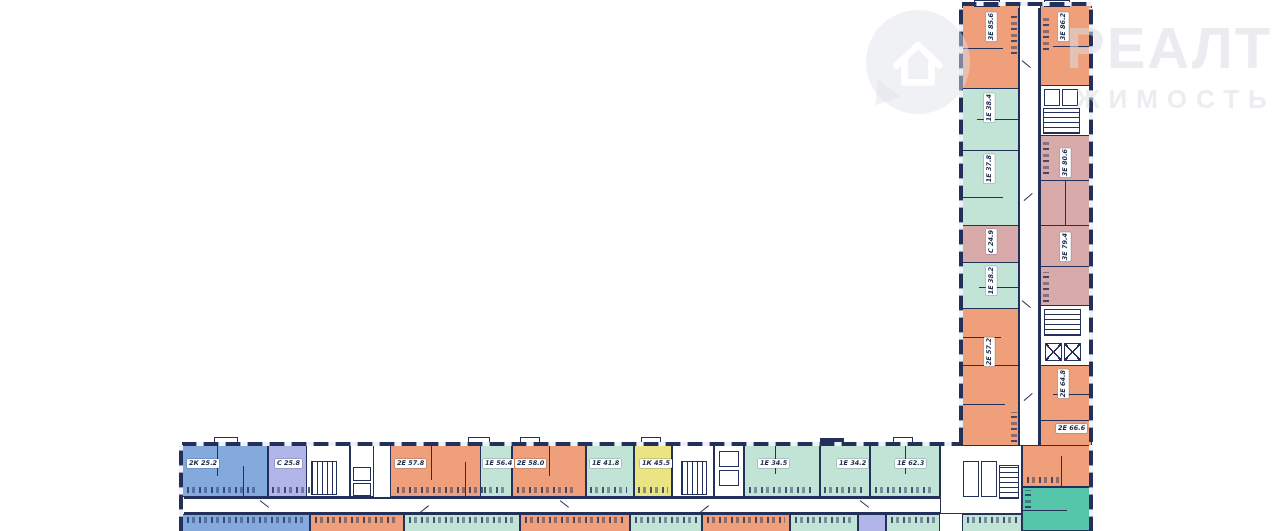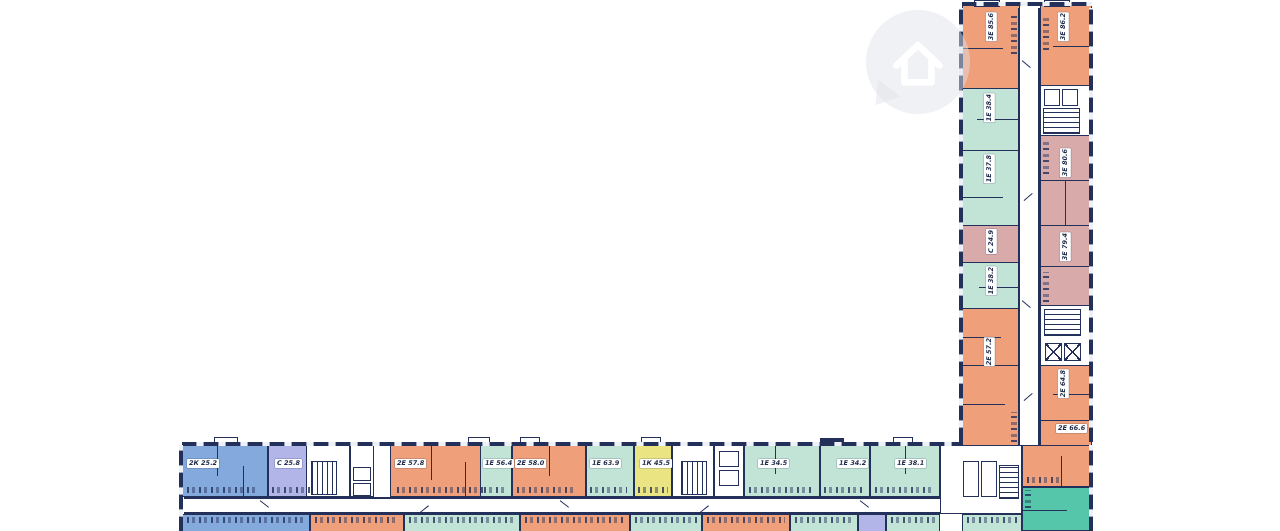--- a/index.html
+++ b/index.html
@@ -162,21 +162,21 @@
       <div class="clut" style="left:3px;right:3px;bottom:3px"></div>
       <span class="lbl" style="left:2px;top:13px">1Е 56.4</span>
     </div>
     <div class="apt o" style="left:512px;top:445px;width:74px;height:52px">
       <div class="dvv" style="left:36px;top:0;height:30px"></div>
       <div class="clut" style="left:4px;right:8px;bottom:3px"></div>
       <span class="lbl" style="left:2px;top:13px">2Е 58.0</span>
     </div>
     <div class="apt t" style="left:586px;top:445px;width:48px;height:52px">
       <div class="clut" style="left:3px;right:6px;bottom:3px"></div>
-      <span class="lbl" style="left:3px;top:13px">1Е 63.9</span>
+      <span class="lbl" style="left:3px;top:13px">1Е 41.8</span>
     </div>
     <div class="apt y" style="left:634px;top:445px;width:38px;height:52px">
       <div class="clut" style="left:3px;right:3px;bottom:3px"></div>
       <span class="lbl" style="left:5px;top:13px">1К 45.5</span>
     </div>
     <div class="apt w" style="left:672px;top:445px;width:42px;height:52px">
       <div class="st stv" style="left:8px;top:15px;width:26px;height:34px"></div>
     </div>
     <div class="apt w" style="left:714px;top:445px;width:30px;height:52px">
       <div class="elev" style="left:4px;top:5px;width:20px;height:16px"></div>
@@ -187,21 +187,21 @@
       <div class="clut" style="left:4px;right:8px;bottom:3px"></div>
       <span class="lbl" style="left:13px;top:13px">1Е 34.5</span>
     </div>
     <div class="apt t" style="left:820px;top:445px;width:50px;height:52px">
       <div class="clut" style="left:3px;right:6px;bottom:3px"></div>
       <span class="lbl" style="left:16px;top:13px">1Е 34.2</span>
     </div>
     <div class="apt t" style="left:870px;top:445px;width:70px;height:52px">
       <div class="dvv" style="left:34px;top:0;height:28px"></div>
       <div class="clut" style="left:4px;right:8px;bottom:3px"></div>
-      <span class="lbl" style="left:24px;top:13px">1Е 38.1</span>
+      <span class="lbl" style="left:24px;top:13px">1Е 62.3</span>
     </div>
 
     <div class="apt o" style="left:1022px;top:445px;width:70px;height:42px">
       <div class="dvv" style="left:38px;top:10px;height:32px"></div>
       <div class="clut" style="left:4px;right:30px;bottom:3px"></div>
     </div>
     <div class="apt g" style="left:1022px;top:487px;width:70px;height:44px">
       <div class="dv" style="left:0;top:22px;width:44px"></div>
       <div class="clutv" style="left:2px;top:2px;height:18px"></div>
     </div>
@@ -259,15 +259,17 @@
     <div class="winv" style="left:179px;top:445px;height:86px"></div>
     <div class="winv" style="left:1089px;top:445px;height:86px"></div>
   </div>
 
   <div class="wm">
     <div class="wm-pin">
       <svg viewBox="0 0 64 64" style="position:absolute;inset:16px">
         <path d="M13 35 L32 17 L51 35 M20 30 V50 H44 V30" fill="none" stroke="rgba(255,255,255,0.95)" stroke-width="6" stroke-linecap="round" stroke-linejoin="round"></path>
       </svg>
     </div>
+    <div class="wm-brand">РЕАЛТ</div>
+    <div class="wm-tag">ЖИМОСТЬ</div>
   </div>
 
 </div>
 
 </body></html>

